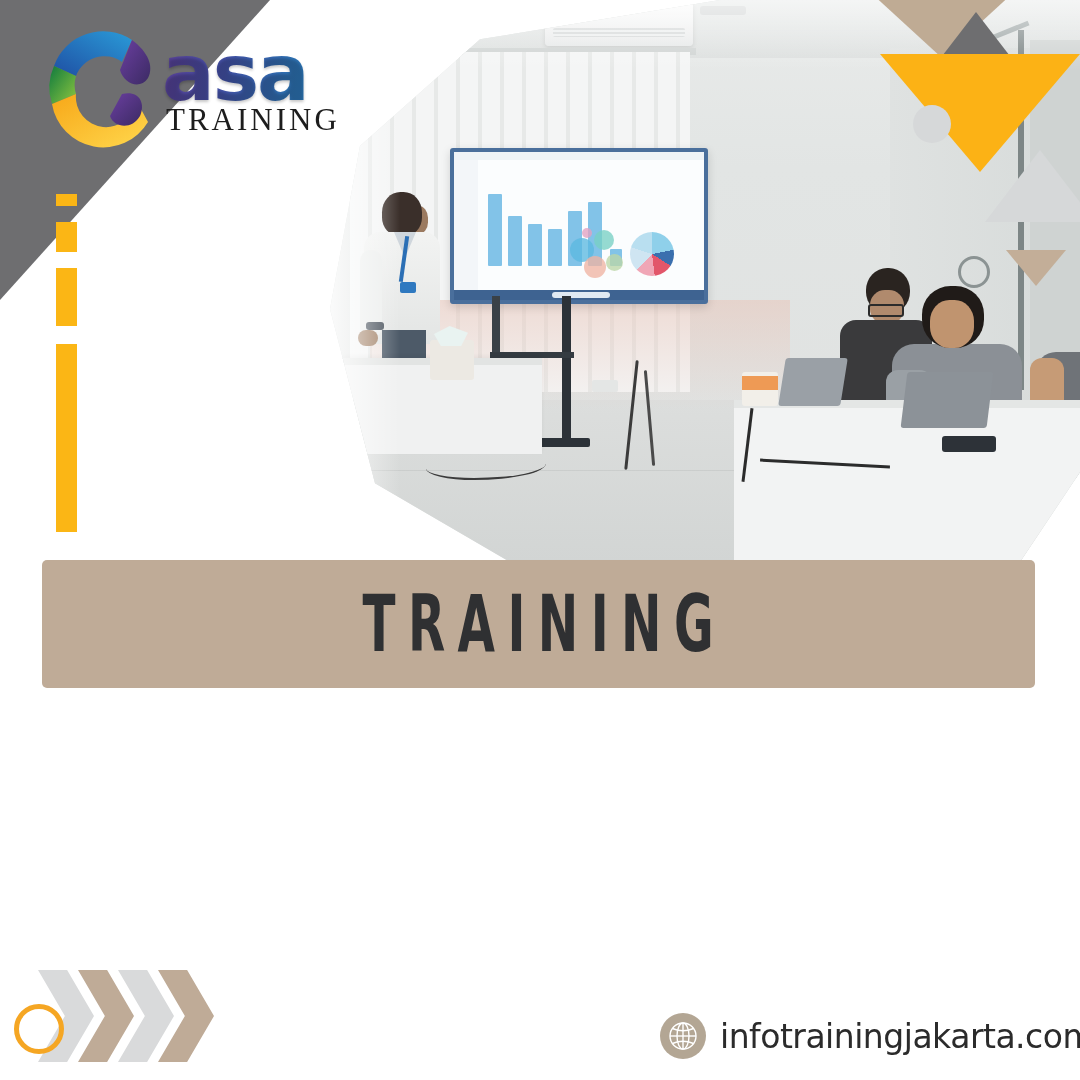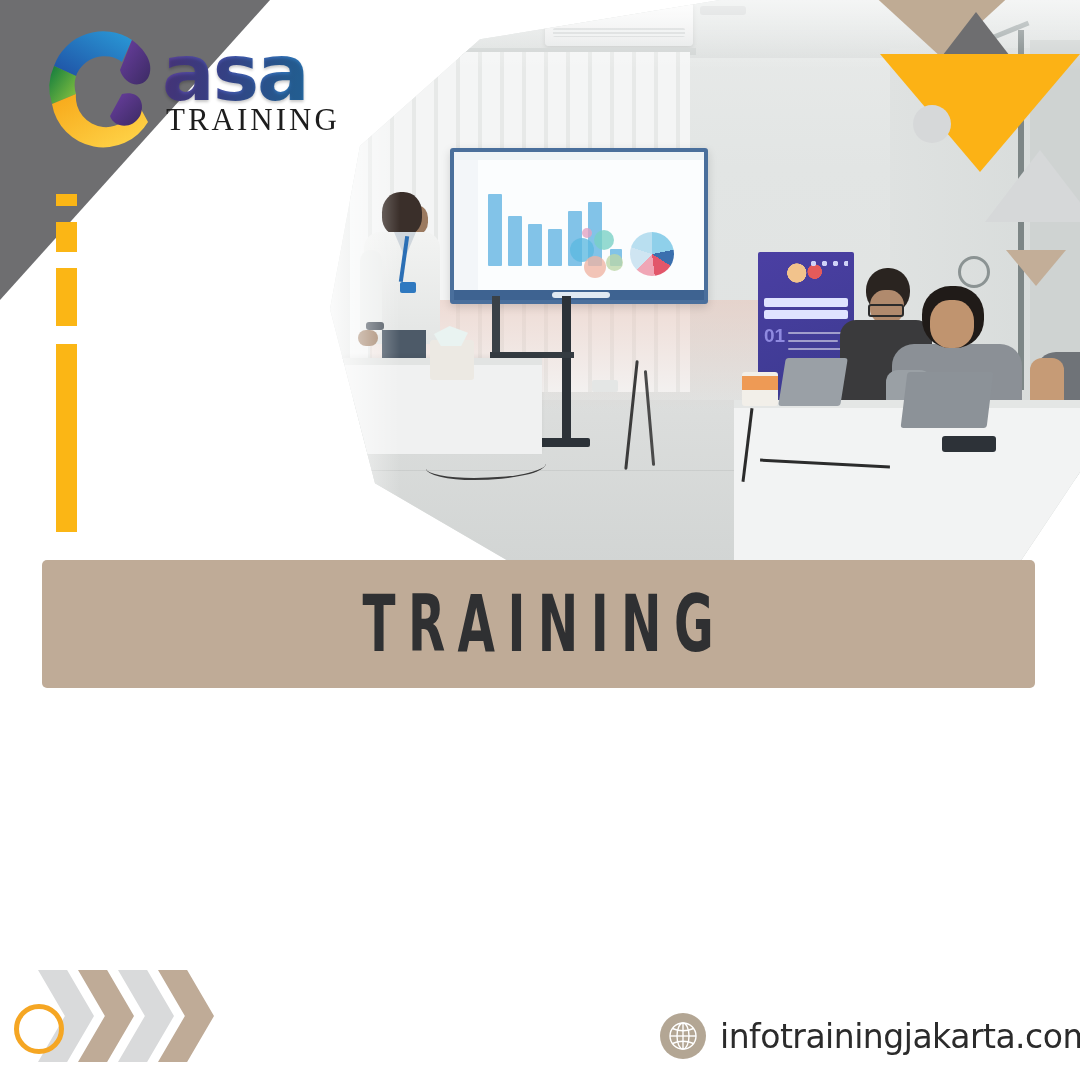--- a/index.html
+++ b/index.html
@@ -230,35 +230,20 @@
       <div class="ph-head"></div>
       <div class="ph-body"></div>
       <div class="ph-collar"></div>
       <div class="ph-lanyard"></div>
       <div class="ph-badge"></div>
       <div class="ph-arm"></div>
       <div class="ph-watch"></div>
       <div class="ph-hand"></div>
       <div class="ph-pant"></div>
 
-      <div class="ph-poster">
-        <div class="ph-poster-head"></div>
-        <div class="ph-poster-dots"></div>
-        <div class="ph-poster-t1"></div>
-        <div class="ph-poster-t2"></div>
-        <div class="ph-poster-n1">01</div>
-        <div class="ph-poster-l" style="top:80px;width:58px;"></div>
-        <div class="ph-poster-l" style="top:88px;width:50px;"></div>
-        <div class="ph-poster-l" style="top:96px;width:54px;"></div>
-        <div class="ph-poster-n2">02</div>
-        <div class="ph-poster-l" style="top:112px;width:44px;"></div>
-        <div class="ph-poster-l" style="top:120px;width:40px;"></div>
-        <div class="ph-poster-l" style="top:134px;width:48px;"></div>
-        <div class="ph-poster-l" style="top:142px;width:42px;"></div>
-      </div>
 
       <div class="ph-p1head"></div>
       <div class="ph-p1face"></div>
       <div class="ph-p1glass"></div>
       <div class="ph-p1body"></div>
       <div class="ph-p2body"></div>
       <div class="ph-p2arm"></div>
       <div class="ph-p2head"></div>
       <div class="ph-p2face"></div>
       <div class="ph-p3body"></div>

